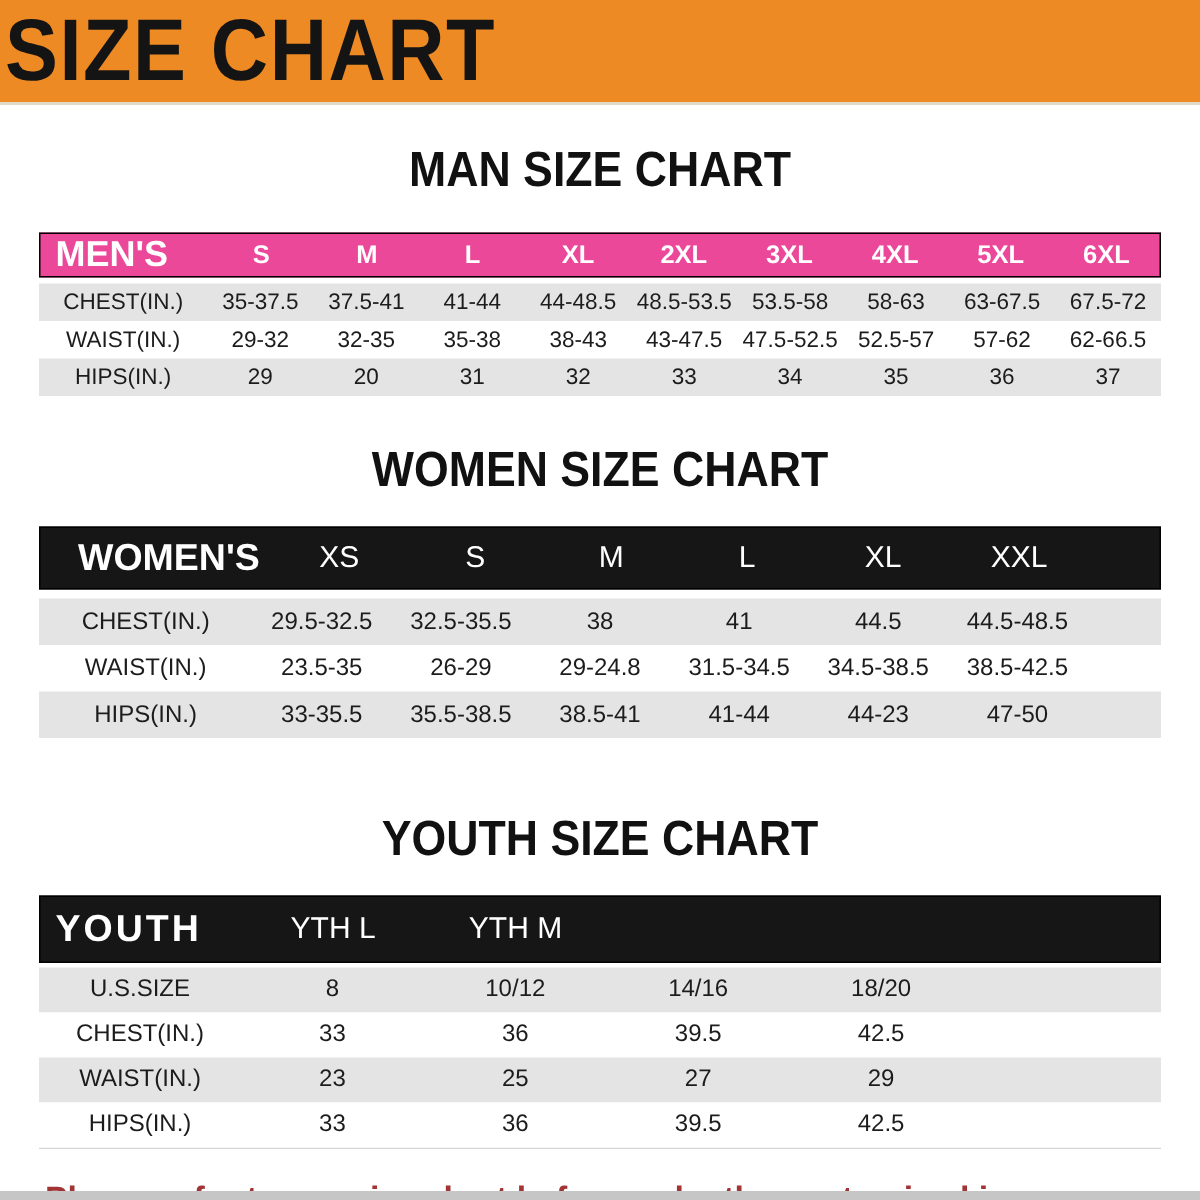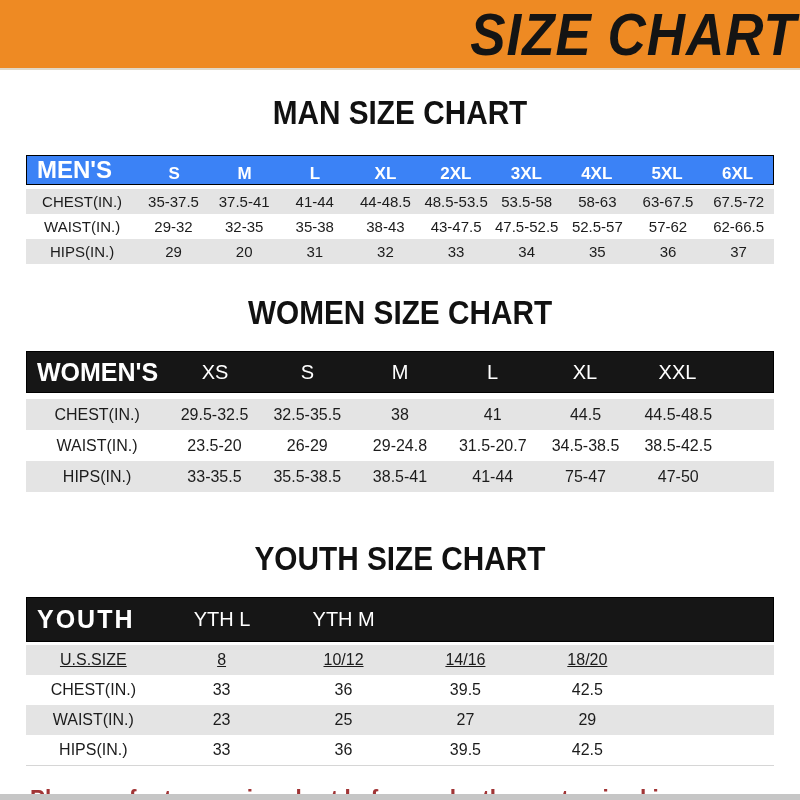--- a/index.html
+++ b/index.html
@@ -7,24 +7,23 @@
     width:800px;height:800px;
     background:#ffffff;
     font-family:"Liberation Sans", sans-serif;
     position:relative;
     overflow:hidden;
   }
   
   .banner{
     width:800px;height:70px;
     background:#EE8A23;
-    display:flex;align-items:center;justify-content:flex-end;
+    display:flex;align-items:center;justify-content:flex-start;
     border-bottom:2px solid #e0d8c8;
     box-sizing:border-box;
-    font-style:italic;
   }
   .banner-title{
     font-size:54px;font-weight:800;color:#141414;
     letter-spacing:1px;line-height:1;
     transform:scale(0.98,1.08);
     white-space:nowrap;
   }
   
   .sec-title{
     text-align:center;
@@ -40,21 +39,21 @@
   .size-table{
     width:748px;margin:0 auto;
   }
   .t-header{
     display:flex;align-items:center;
     background:#161616;color:#ffffff;
     border:1px solid #000;
     box-sizing:border-box;
   }
   .t-row{
-    display:flex;align-items:center;
+    display:flex;align-items:center;justify-content:flex-end;
   }
   .t-row.striped{background:#E4E4E4;}
   .t-row.plain{background:#ffffff;}
   .cell,.cell-label,.cell-trail{
     text-align:center;
     white-space:nowrap;
     box-sizing:border-box;
   }
   .t-header .cell-label{
     font-weight:800;text-align:left;padding-left:10px;
@@ -62,21 +61,21 @@
   
   .sec-men{margin-top:16px;}
   .sec-men .t-header{height:30px;margin-bottom:4px;}
   .sec-men .t-header .cell-label{font-size:24px;}
   .sec-men .t-header .cell{font-size:17px;font-weight:600;}
   .sec-men .t-row{height:25px;font-size:15px;color:#1c1c1c;}
   .sec-men .cell-label{width:15%;}
   .sec-men .cell{width:9.444%;}
   
   .sec-women{margin-top:13px;}
-  .sec-women .t-header{height:42px;margin-bottom:6px;}
+  .sec-women .t-header{height:42px;margin-bottom:6px;padding-left:15px;}
   .sec-women .t-header .cell-label{font-size:25px;}
   .sec-women .t-header .cell{font-size:20px;font-weight:400;}
   .sec-women .t-row{height:31px;font-size:16px;color:#1c1c1c;}
   .sec-women .cell-label{width:19%;}
   .sec-women .cell{width:12.4%;}
   .sec-women .cell-trail{width:6.6%;}
   
   .sec-youth{margin-top:13px;border-bottom:1px solid #d6d6d6;}
   .sec-youth .t-header{height:45px;margin-bottom:3px;}
   .sec-youth .t-header .cell-label{font-size:25px;letter-spacing:2px;}
@@ -101,21 +100,21 @@
 </style>
 </head>
 <body>
 
 <div class="banner" style="background: rgb(238, 138, 35);">
   <div class="banner-title">SIZE CHART</div>
 </div>
 
 <h2 class="sec-title title-man">MAN SIZE CHART</h2>
 <div class="size-table sec-men">
-    <div class="t-header" style="background: #3b82f6; align-items: flex-end;">
+    <div class="t-header" style="background: #ec4899;">
       <div class="cell-label">MEN'S</div>
       <div class="cell">S</div>
       <div class="cell">M</div>
       <div class="cell">L</div>
       <div class="cell">XL</div>
       <div class="cell">2XL</div>
       <div class="cell">3XL</div>
       <div class="cell">4XL</div>
       <div class="cell">5XL</div>
       <div class="cell">6XL</div>
@@ -175,49 +174,49 @@
       <div class="cell">29.5-32.5</div>
       <div class="cell">32.5-35.5</div>
       <div class="cell">38</div>
       <div class="cell">41</div>
       <div class="cell">44.5</div>
       <div class="cell">44.5-48.5</div>
       <div class="cell-trail"></div>
     </div>
     <div class="t-row plain">
       <div class="cell-label">WAIST(IN.)</div>
-      <div class="cell">23.5-20</div>
+      <div class="cell">23.5-35</div>
       <div class="cell">26-29</div>
       <div class="cell">29-24.8</div>
-      <div class="cell">31.5-20.7</div>
+      <div class="cell">31.5-34.5</div>
       <div class="cell">34.5-38.5</div>
       <div class="cell">38.5-42.5</div>
       <div class="cell-trail"></div>
     </div>
     <div class="t-row striped" style="background: rgb(228, 228, 228);">
       <div class="cell-label">HIPS(IN.)</div>
       <div class="cell">33-35.5</div>
       <div class="cell">35.5-38.5</div>
       <div class="cell">38.5-41</div>
       <div class="cell">41-44</div>
-      <div class="cell">75-47</div>
+      <div class="cell">44-23</div>
       <div class="cell">47-50</div>
       <div class="cell-trail"></div>
     </div>
   </div>
 
 <h2 class="sec-title title-youth">YOUTH SIZE CHART</h2>
 <div class="size-table sec-youth">
     <div class="t-header" style="background: rgb(22, 22, 22);">
       <div class="cell-label">YOUTH</div>
       <div class="cell">YTH L</div>
       <div class="cell">YTH M</div>
       <div class="cell-trail"></div>
     </div>
-    <div class="t-row striped" style="background: rgb(228, 228, 228); text-decoration: underline;">
+    <div class="t-row striped" style="background: rgb(228, 228, 228);">
       <div class="cell-label">U.S.SIZE</div>
       <div class="cell">8</div>
       <div class="cell">10/12</div>
       <div class="cell">14/16</div>
       <div class="cell">18/20</div>
       <div class="cell-trail"></div>
     </div>
     <div class="t-row plain">
       <div class="cell-label">CHEST(IN.)</div>
       <div class="cell">33</div>

